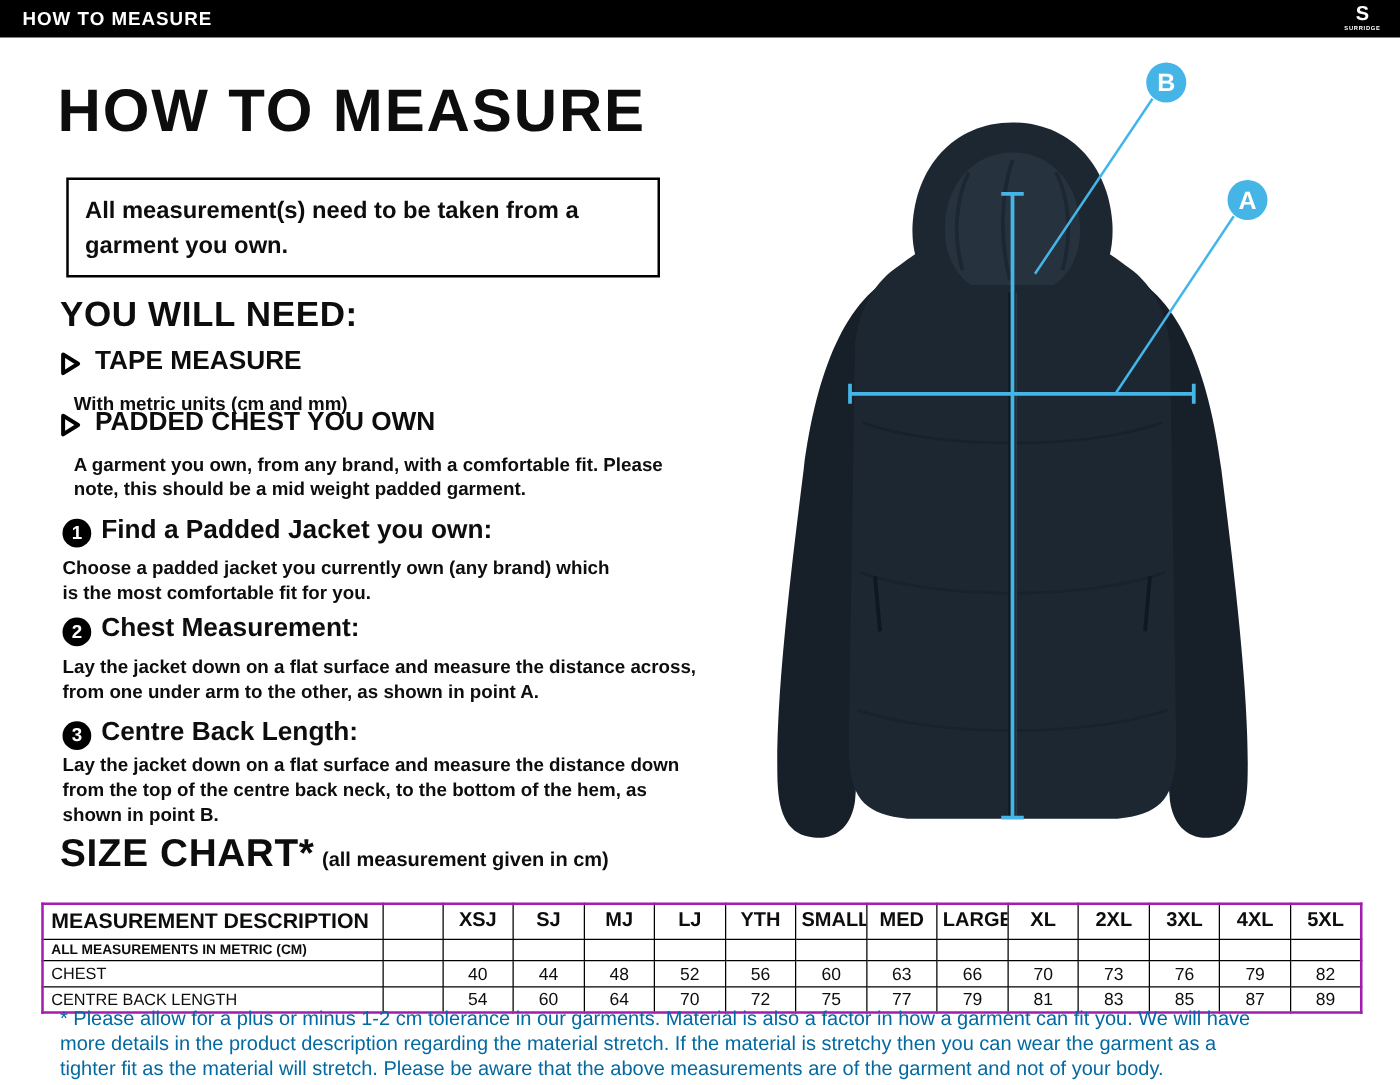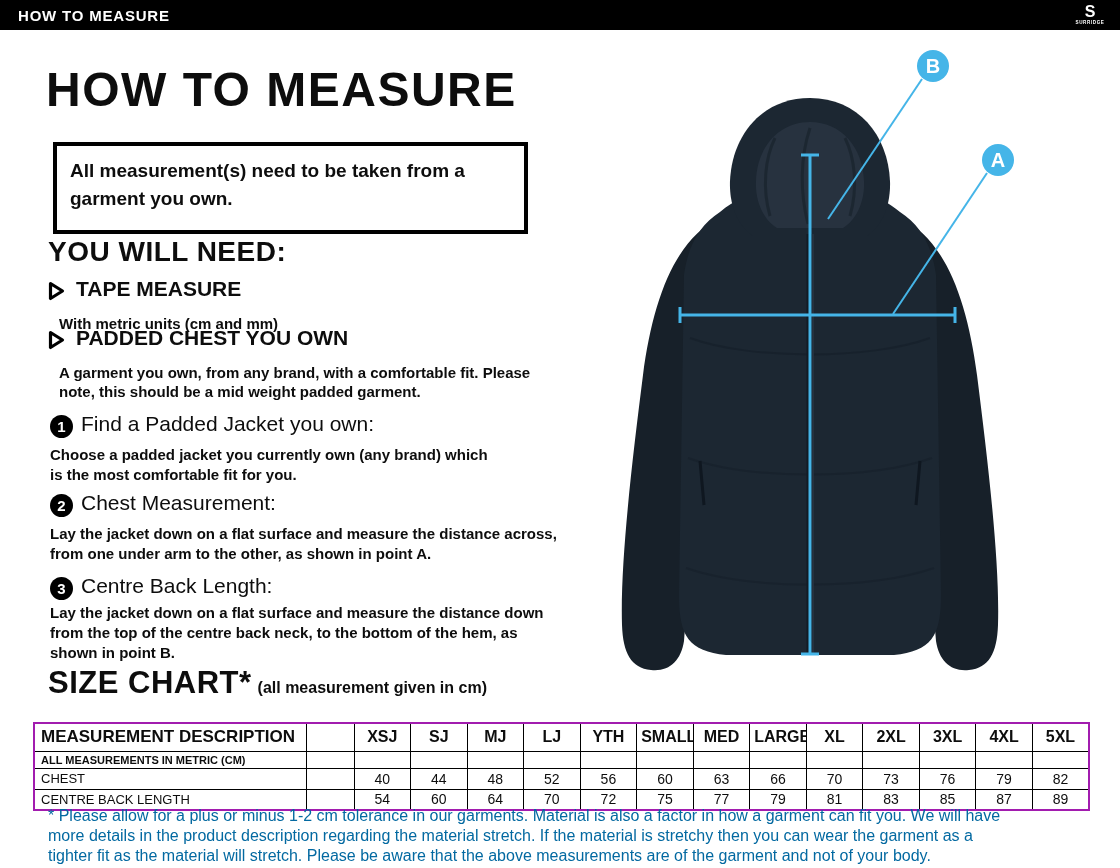--- a/index.html
+++ b/index.html
@@ -25,43 +25,43 @@
   }
   .topbar-logo .logo-s { font-size:16px; font-weight:800; letter-spacing:0; }
   .topbar-logo .logo-word { font-size:4.6px; font-weight:bold; letter-spacing:0.6px; margin-top:1px; }
   
   .main-heading {
     position:absolute; left:46px; top:62px; margin:0;
     font-size:48px; font-weight:800; letter-spacing:1.5px; color:#0d0d0d;
     white-space:nowrap;
   }
   .notice-box {
-    position:absolute; left:53px; top:142px; width:475px; height:92px;
-    border:4px solid #000000; padding:11px 13px;
+    position:absolute; left:53px; top:142px; width:475px; height:80px;
+    border:2px solid #000000; padding:11px 13px;
     font-size:19px; font-weight:bold; line-height:28px; white-space:pre-line;
   }
   .ywn-heading {
     position:absolute; left:48px; top:236px; margin:0;
     font-size:28px; font-weight:800; letter-spacing:0.5px; white-space:nowrap;
   }
   .need-item-title {
     position:absolute; margin:0; font-size:21px; font-weight:800; white-space:nowrap;
   }
   .need-item-desc {
     position:absolute; margin:11px; font-size:15px; font-weight:bold; line-height:19px;
     white-space:pre-line;
   }
   .tri-icon { position:absolute; width:17px; height:20px; }
   .step-circle {
     position:absolute; width:23px; height:23px; border-radius:50%;
     background:#000; color:#fff; font-size:15px; font-weight:bold;
     display:flex; align-items:center; justify-content:center;
   }
   .step-title {
-    position:absolute; margin:0; font-size:21px; font-weight:400; white-space:nowrap;
+    position:absolute; margin:0; font-size:21px; font-weight:700; white-space:nowrap;
   }
   .step-desc {
     position:absolute; margin:0; font-size:15px; font-weight:bold; line-height:20px;
     white-space:pre-line;
   }
   .sizechart-heading {
     position:absolute; left:48px; top:665px; margin:0; white-space:nowrap;
     font-size:31px; font-weight:800; letter-spacing:0.5px;
   }
   .sizechart-sub { font-size:16px; font-weight:bold; letter-spacing:0; margin-left:6px; }

